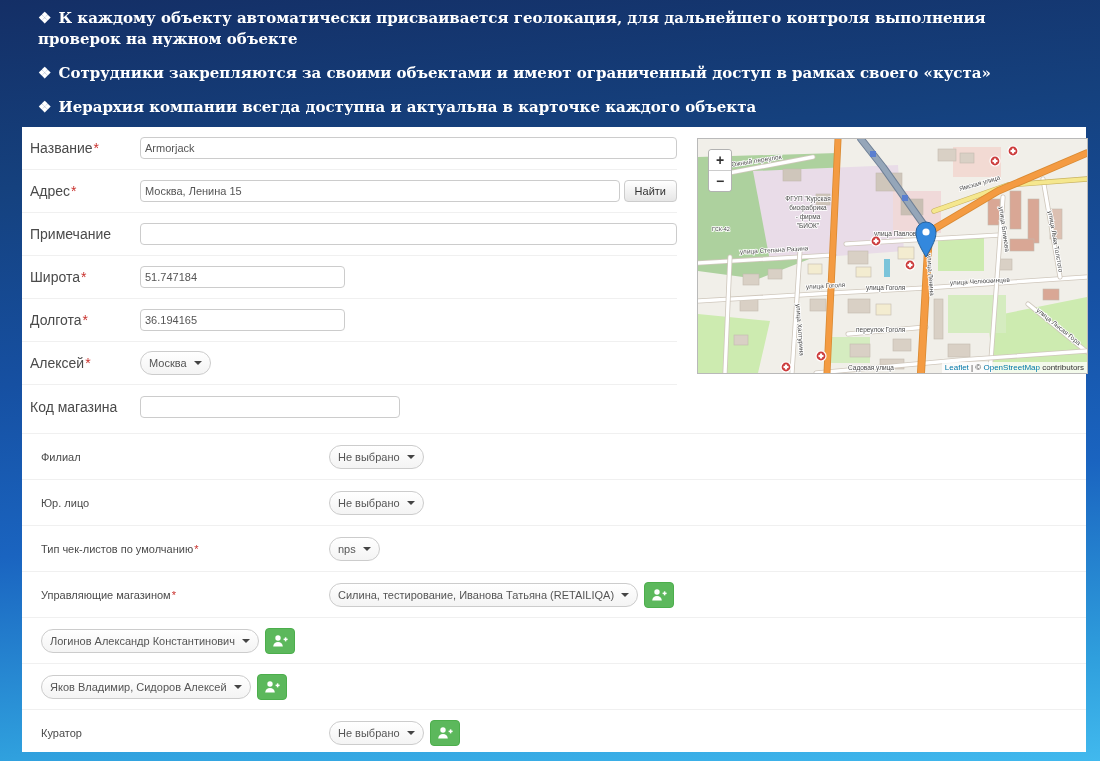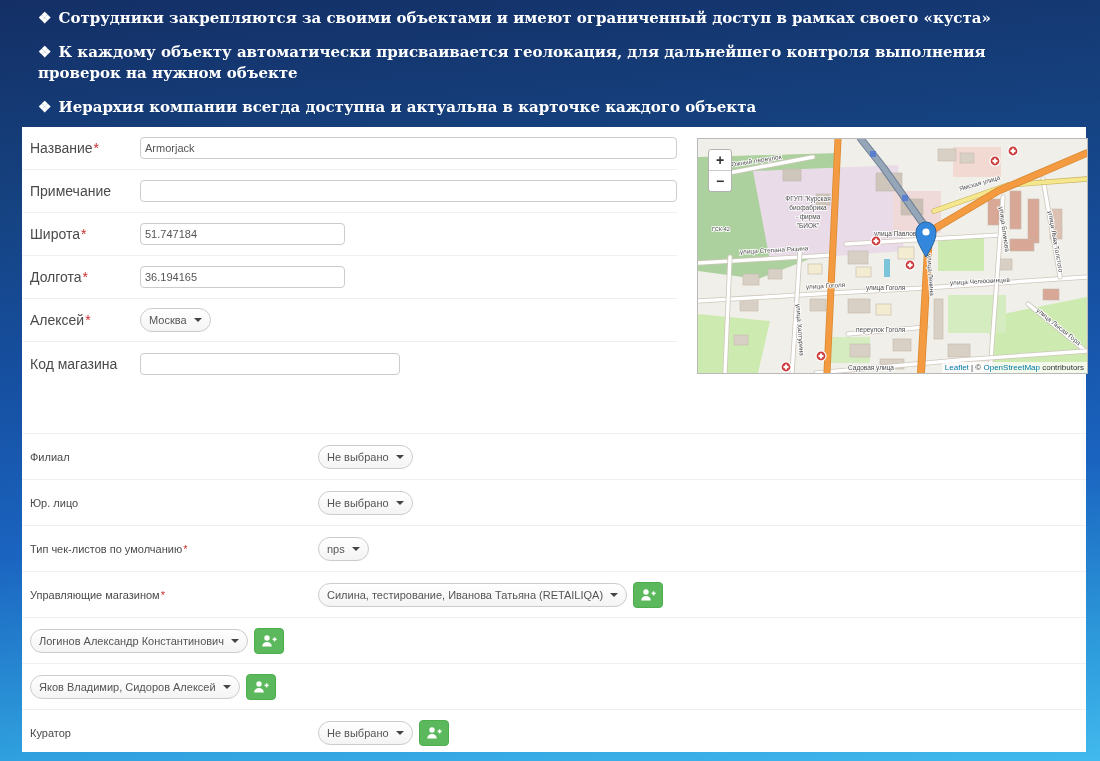--- a/index.html
+++ b/index.html
@@ -13,21 +13,21 @@
         font-family:"DejaVu Serif", serif;font-weight:bold;font-size:15px;line-height:1.4;}
   .hero p{margin:0 0 13px 0;}
   .hero .diamond{margin-right:7px;}
   
   .panel{position:absolute;left:22px;top:127px;width:1064px;height:625px;background:#fff;}
   .top-section{position:relative;height:306px;}
   .top-left{width:655px;}
   .trow{display:flex;align-items:center;height:43px;padding-left:8px;border-bottom:1px solid #f0f0f0;box-sizing:border-box;}
   .trow.no-border{border-bottom:none;}
   .flabel{width:110px;flex:0 0 110px;font-size:14px;color:#4a4a4a;}
-  .brow{display:flex;align-items:center;height:46px;padding-left:8px;border-top:1px solid #f0f0f0;box-sizing:border-box;}
+  .brow{display:flex;align-items:center;height:46px;padding-left:19px;border-top:1px solid #f0f0f0;box-sizing:border-box;}
   .blabel{width:288px;flex:0 0 288px;font-size:11px;color:#4a4a4a;}
   .req{color:#c9302c;margin-left:1px;}
   .tinput{height:22px;box-sizing:border-box;border:1px solid #ccc;border-radius:4px;
           padding:2px 4px;font-size:11px;color:#555;font-family:"Liberation Sans",sans-serif;outline:none;}
   .w-lg{width:537px;} .w-addr{width:497px;} .w-md{width:205px;} .w-code{width:260px;}
   .btn-default{margin-left:4px;height:22px;padding:0 10px;font-size:11px;color:#333;
           border:1px solid #ccc;border-radius:4px;background:linear-gradient(#ffffff,#e6e6e6);cursor:pointer;
           font-family:"Liberation Sans",sans-serif;}
   .select{display:inline-flex;align-items:center;height:24px;box-sizing:border-box;padding:0 8px;
           border:1px solid #ccc;border-radius:12px;background:linear-gradient(#ffffff,#f4f4f4);
@@ -43,35 +43,40 @@
   .zbtn:first-child{border-bottom:1px solid #ccc;}
   .attr{position:absolute;right:0;bottom:0;background:rgba(255,255,255,.75);font-size:8px;color:#333;
         padding:1px 3px;z-index:5;white-space:nowrap;}
   .attr .lnk{color:#0078A8;margin-top:19px;}
   svg text{font-family:"Liberation Sans",sans-serif;fill:#4a4a4a;paint-order:stroke;stroke:#ffffff;stroke-width:1.6px;}
 </style>
 </head>
 <body>
 
 <div class="hero">
+  <p><span class="diamond">❖</span><span>К каждому объекту автоматически присваивается геолокация, для дальнейшего контроля выполнения проверок на нужном объекте</span></p>
   <p><span class="diamond">❖</span><span>Сотрудники закрепляются за своими объектами и имеют ограниченный доступ в рамках своего «куста»</span></p>
-  <p><span class="diamond">❖</span><span>К каждому объекту автоматически присваивается геолокация, для дальнейшего контроля выполнения проверок на нужном объекте</span></p>
   <p><span class="diamond">❖</span><span>Иерархия компании всегда доступна и актуальна в карточке каждого объекта</span></p>
 </div>
 
 <div class="panel">
 
   <div class="top-section">
     <div class="top-left">
 
       <div class="trow">
         <label class="flabel"><span>Название</span><span class="req">*</span></label>
         <input class="tinput w-lg" value="Armorjack" style="">
       </div>
 
+      <div class="trow">
+        <label class="flabel"><span>Адрес</span><span class="req">*</span></label>
+        <input class="tinput w-addr" value="Москва, Ленина 15" style="">
+        <button class="btn-default">Найти</button>
+      </div>
 
       <div class="trow">
         <label class="flabel"><span>Примечание</span></label>
         <input class="tinput w-lg" value="" style="">
       </div>
 
       <div class="trow">
         <label class="flabel"><span>Широта</span><span class="req">*</span></label>
         <input class="tinput w-md" value="51.747184" style="">
       </div>

